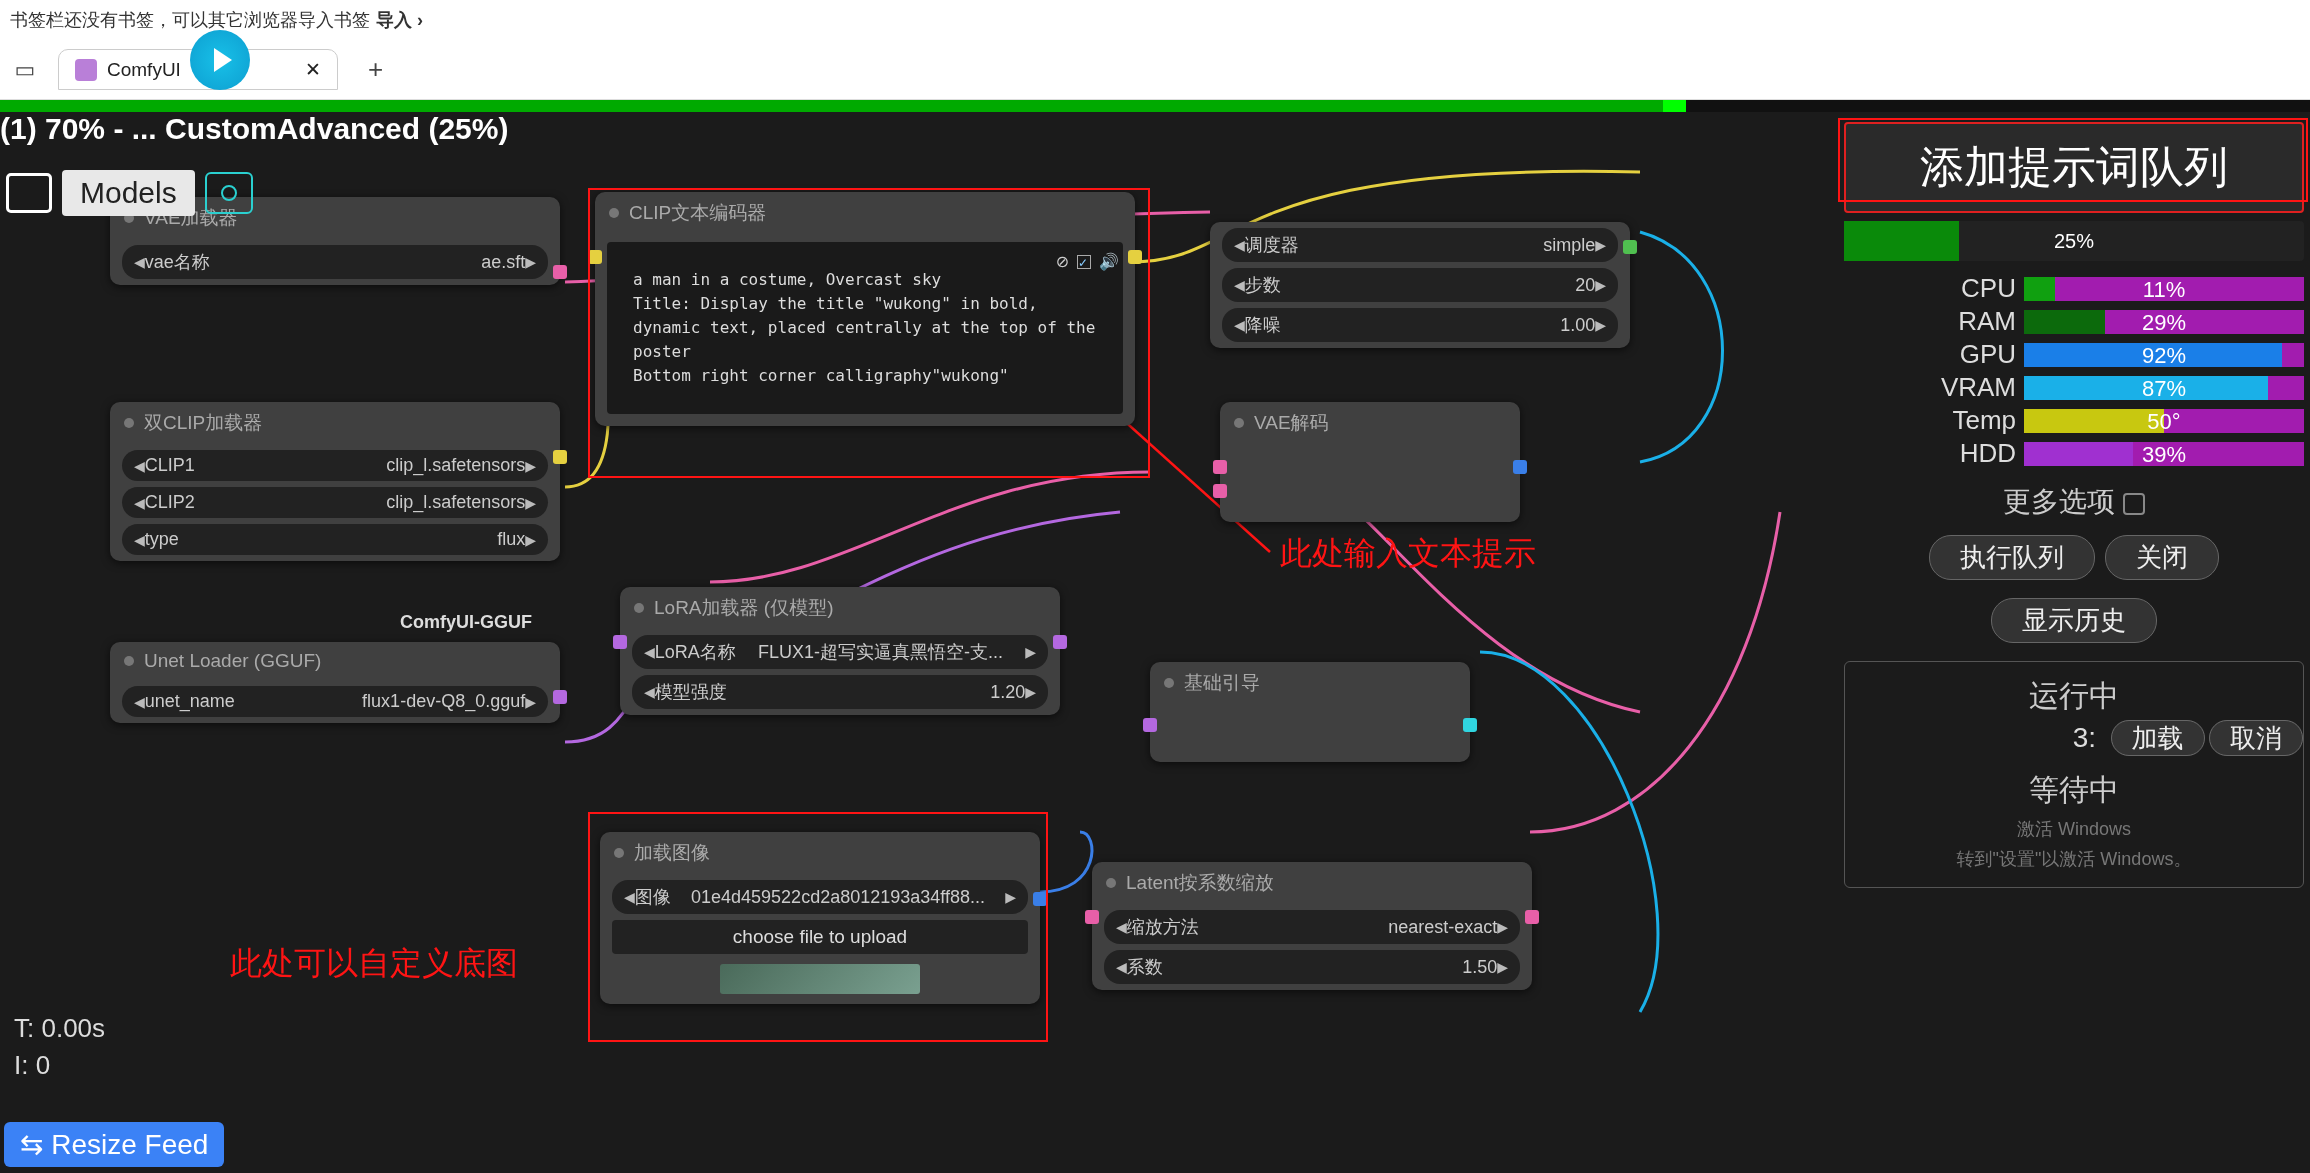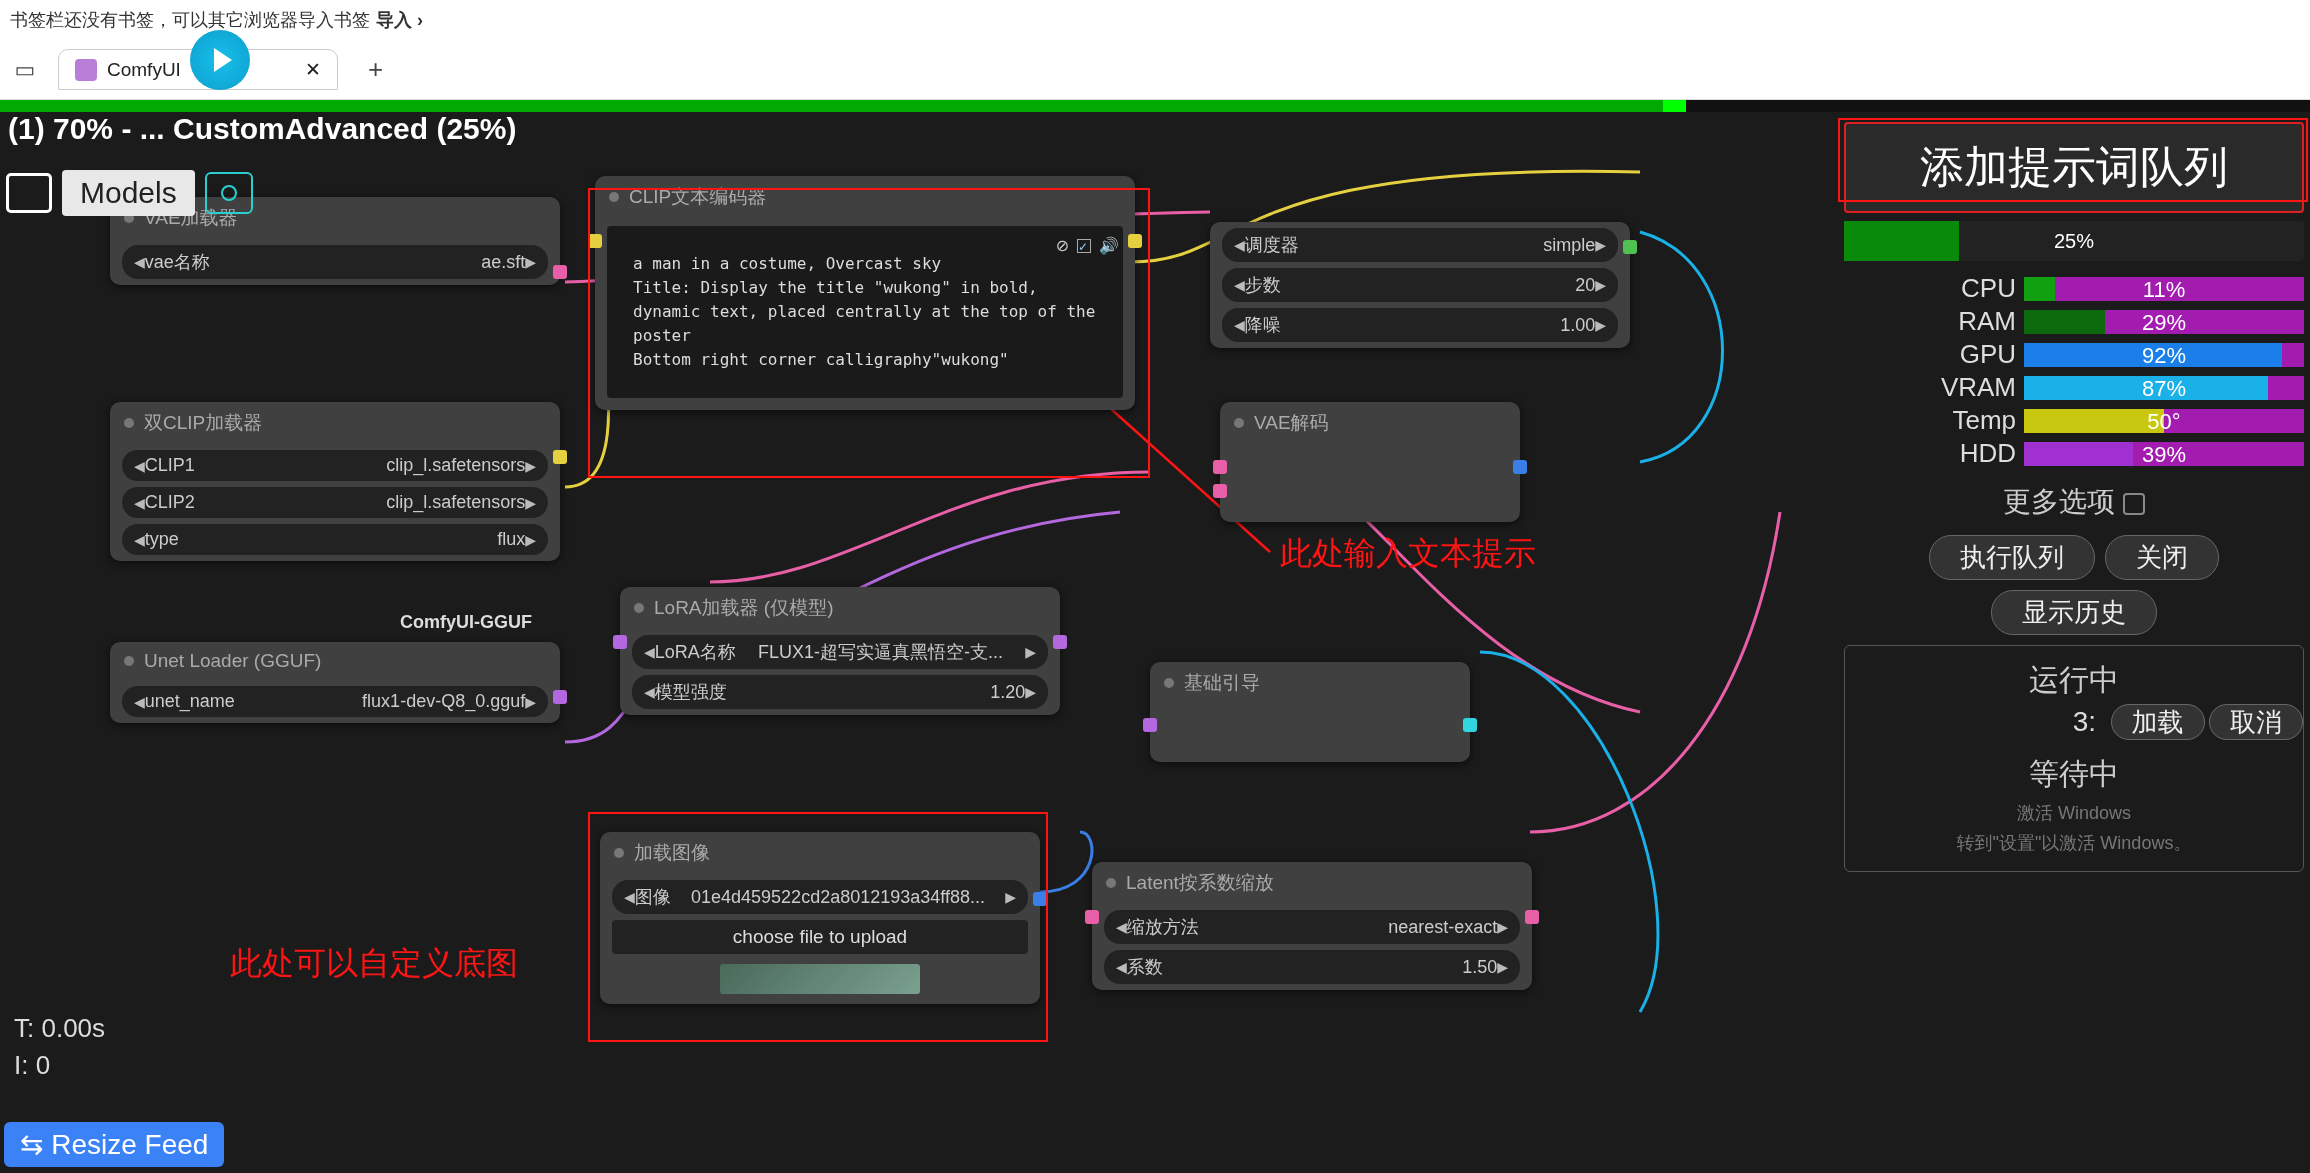--- a/index.html
+++ b/index.html
@@ -15,21 +15,21 @@
 .tab-home { width:50px; height:44px; display:flex; align-items:center; justify-content:center; font-size:22px; color:#444;}
 .tab { display:flex; align-items:center; background:#fff; border:1px solid #ccc; border-radius:10px 10px 0 0; padding: 8px 16px; margin-left:8px; min-width: 280px; justify-content: space-between; font-size:19px; color:#222;}
 .tab .favicon { width:22px; height:22px; margin-right:10px; background:#b97fd8; border-radius:4px; display:inline-block;}
 .newtab { font-size: 26px; color:#444; margin-left: 30px; }
 
 .greenbar { height: 12px; background: linear-gradient(to right, #0a0 0%, #0a0 72%, #0f0 72%, #0f0 73%, #111 73%); width: 100%; }
 
 
 .canvas { position: absolute; top: 112px; left:0; right:0; bottom:0; background:#1b1b1b; overflow:hidden;}
 .topbar { position:absolute; top: 28px; left: 6px; display:flex; align-items:center; gap:10px; z-index:30;}
-.progress-label { color: #fff; font-size: 30px; font-weight:bold; position:absolute; top:0px; left:8px; }
+.progress-label { color: #fff; font-size: 30px; font-weight:bold; position:absolute; top:0px; left:0; }
 .folder-icon { width:46px; height:40px; border:3px solid #fff; border-radius:5px; margin-top:30px; }
 .models-btn { background:#e8e8e8; color:#222; font-size:30px; padding: 6px 18px; border-radius:4px; margin-top:30px;}
 .cam-icon { width:48px; height:42px; border:2.5px solid #2ad0d0; border-radius:6px; margin-top:30px; display:flex; align-items:center; justify-content:center;}
 .cam-icon::after{ content:""; width:12px; height:12px; border:2px solid #2ad0d0; border-radius:50%;}
 
 
 .node { position:absolute; background:#404040; border-radius:10px; box-shadow: 0 2px 8px rgba(0,0,0,.6); }
 .node-header { display:flex; align-items:center; gap:10px; padding: 8px 14px; color:#aaa; font-size:19px;}
 .node-header .dot { width:10px; height:10px; background:#777; border-radius:50%;}
 .widget { background:#222; margin: 6px 12px; border-radius: 16px; display:flex; align-items:center; justify-content: space-between; padding: 5px 12px; font-size:18px; color:#ccc;}
@@ -50,21 +50,21 @@
 .pbar { display:flex; align-items:center; background:#222; height:40px; border-radius:4px; margin-bottom:12px;}
 .pbar .fill { background:#0a8a0a; height:100%; }
 .pbar .txt { position:absolute; width:460px; text-align:center; color:#fff; font-size:20px;}
 .stat-row { display:flex; align-items:center; justify-content: flex-end; gap: 8px; font-size:26px; color:#ddd; margin: 2px 0;}
 .stat-row .label { width: 90px; text-align:right;}
 .stat-row .bar { width: 280px; height: 24px; background:#a21caf; position:relative;}
 .stat-row .bar .fill { height:100%;}
 .stat-row .val { position:absolute; width:280px; text-align:center; color:#fff; font-size:22px; top:0;}
 .more-opts { text-align:center; font-size:28px; color:#ccc; margin: 14px 0;}
 .more-opts .box { display:inline-block; width:22px; height:22px; border:2px solid #888; border-radius:4px; vertical-align:middle; margin-left:8px;}
-.btn-row { display:flex; gap:10px; justify-content:center; margin-bottom:10px;text-align:right;}
+.btn-row { display:flex; gap:10px; justify-content:center; margin-bottom:18px;text-align:right;}
 .pill-btn { background:#333; border:1px solid #666; color:#eee; font-size:26px; padding: 4px 30px; border-radius: 22px;}
 .section-title { text-align:center; font-size:30px; color:#ccc; margin-top: 6px;}
 .panel-box { border:1px solid #555; border-radius:6px; padding: 8px 0 16px 0; margin-top: 8px;}
 .watermark { text-align:center; color:#777; font-size:18px; margin-top: 6px;}
 
 
 .anno-box { position:absolute; border: 2px solid #ff1414; pointer-events:none; z-index:35;}
 .anno-text { position:absolute; color:#ff1414; font-size:32px; z-index:36;}
 .anno-arrow { stroke:#ff1414; stroke-width:2.5; fill:none;}
 
@@ -180,21 +180,21 @@
     <div class="widget">
         <span class="arr">◀</span>
         <span>unet_name</span>
         <span style="flex:1"></span>
         <span>flux1-dev-Q8_0.gguf</span>
         <span class="arr">▶</span>
       </div>
     <div class="socket sock-purple" style="right:-7px; top:48px;"></div>
   </div>
 
-  <div class="node" style="left:595px; top:64px; width:540px;">
+  <div class="node" style="left:595px; top:80px; width:540px;">
     <div class="node-header">
         <span class="dot"></span>
         <span>CLIP文本编码器</span>
       </div>
     <div class="node-top-icons">
       <span>⊘</span>
       <span class="chk on"></span>
       <span>🔊</span>
     </div>
     <div class="textarea">a man in a costume, Overcast sky

